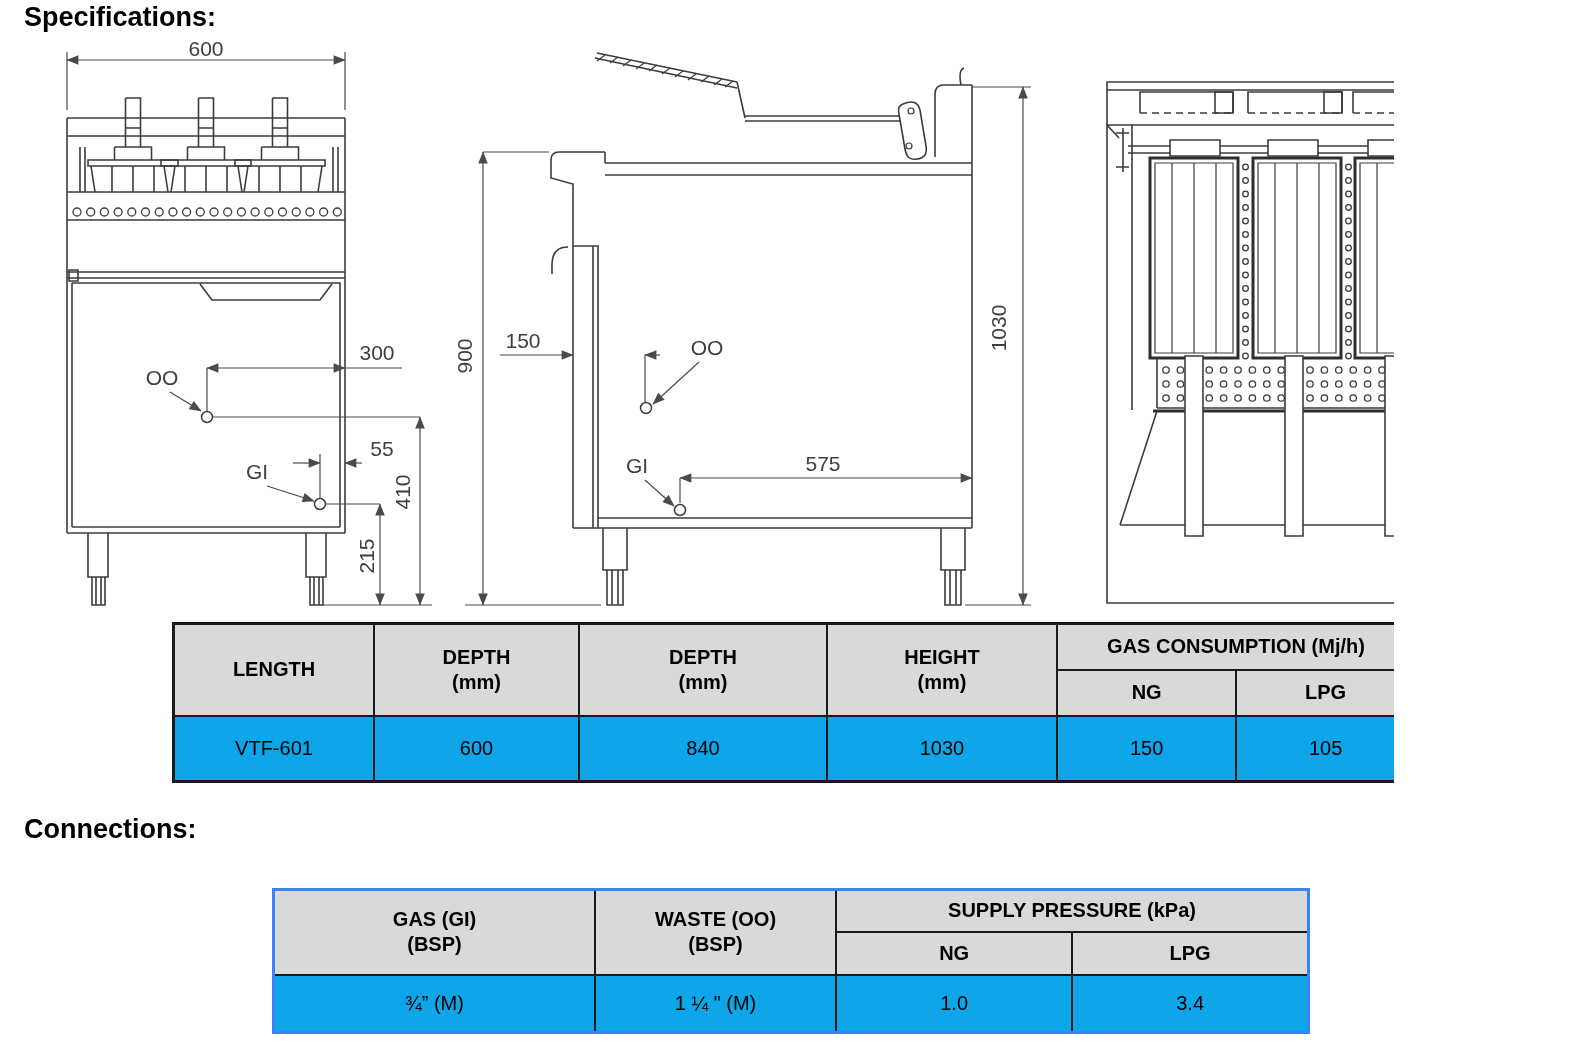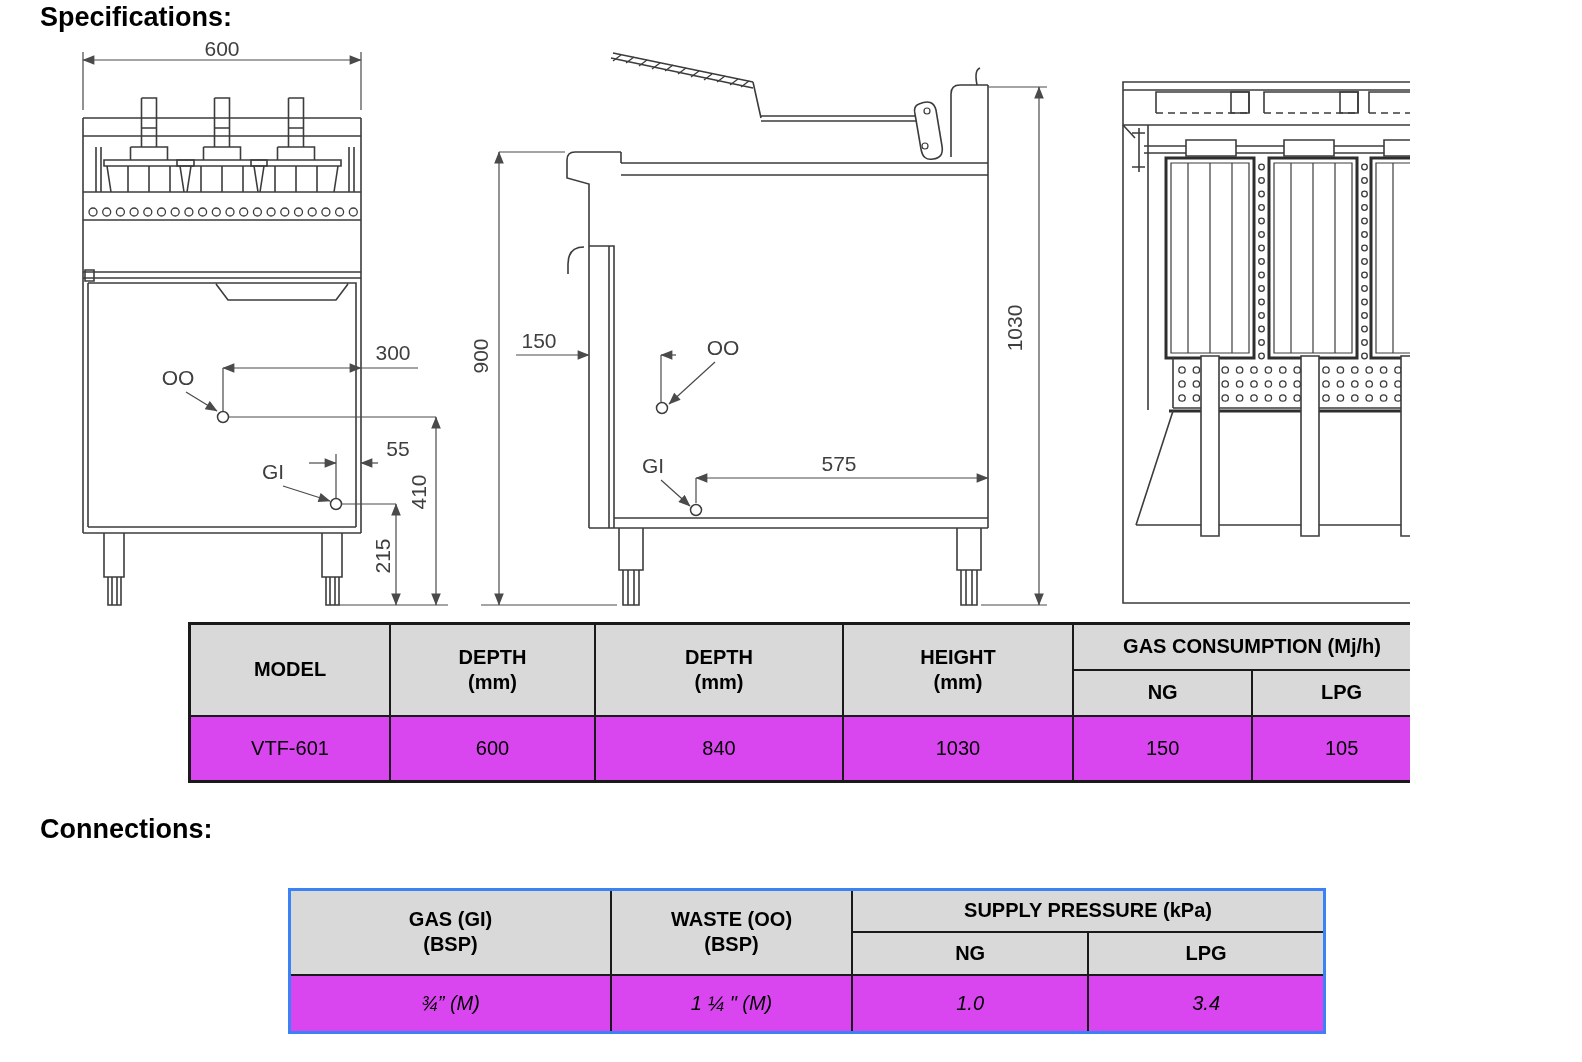--- a/index.html
+++ b/index.html
@@ -1,17 +1,17 @@
 <!DOCTYPE html>
 <html><head>
 <meta charset="utf-8">
 <style>
   html,body{margin:0;padding:0;background:#fff;}
   #page{position:relative;width:1394px;height:1062px;background:#ffffff;
-        font-family:"Liberation Sans",sans-serif;overflow:hidden;margin-left:16px;}
+        font-family:"Liberation Sans",sans-serif;overflow:hidden;}
   .heading{position:absolute;left:24px;font-size:27px;font-weight:700;color:#000;}
   #specHeading{top:2px;}
   #connHeading{top:814px;text-align:center;}
   svg{position:absolute;}
   #frontSvg{left:55px;top:40px;}
   #sideSvg{left:445px;top:40px;}
   #topSvg{left:1095px;top:70px;}
   .outline{stroke:#3c3c3c;fill:none;stroke-width:1.6;}
   .thin{stroke:#3c3c3c;fill:none;stroke-width:1.2;}
   .thick{stroke:#2e2e2e;fill:none;stroke-width:3;}
@@ -21,24 +21,24 @@
   .port{fill:#ffffff;stroke:#3c3c3c;stroke-width:1.5;}
   .whitefill{fill:#ffffff;stroke:#3c3c3c;stroke-width:1.6;}
   text.dim{font-family:"Liberation Sans",sans-serif;font-size:21px;fill:#3f3f3f;
            font-weight:400;stroke:none;}
   table{position:absolute;border-collapse:collapse;table-layout:fixed;text-align:center;
         color:#000;background:#fff;}
   #specTable{left:172px;top:622px;width:1245px;border:3px solid #1a1a1a;}
   #connTable{left:272px;top:888px;width:1038px;border:3px solid #3b82f6;}
   th,td{border:2px solid #1a1a1a;padding:0;vertical-align:middle;}
   th{background:#d9d9d9;font-size:20px;font-weight:700;line-height:1.25;}
-  td{font-size:20px;background:#d946ef;}
+  td{font-size:20px;background:#0ea5e9;}
   th span{display:block;}
   tr.hr1{height:46px;} tr.hr2{height:46px;} tr.dr{height:66px;}
-  #connTable tr.hr1{height:42px;} #connTable tr.hr2{height:43px;} #connTable tr.dr{height:58px;font-style:italic;}
+  #connTable tr.hr1{height:42px;} #connTable tr.hr2{height:43px;} #connTable tr.dr{height:58px;}
 </style>
 </head>
 <body>
 
 <div id="page">
 
   <div id="specHeading" class="heading">Specifications:</div>
 
   <svg id="frontSvg" width="390" height="580" viewBox="0 0 390 580">
     <defs>
@@ -282,21 +282,21 @@
       <path d="M390 12 H456 M390 533 H456"></path>
       <line x1="448" y1="12" x2="448" y2="533" marker-start="url(#ta)" marker-end="url(#ta)"></line>
     </g>
     <text class="dim" x="432" y="277" text-anchor="middle" transform="rotate(-90 432 272)">840</text>
   </svg>
 
   <table id="specTable">
     <tbody>
       <tr class="hr1">
         <th rowspan="2" style="width:198px">
-          <span>MODEL</span>
+          <span>LENGTH</span>
         </th>
         <th rowspan="2" style="width:203px">
           <span>DEPTH</span>
           <span>(mm)</span>
         </th>
         <th rowspan="2" style="width:246px">
           <span>DEPTH</span>
           <span>(mm)</span>
         </th>
         <th rowspan="2" style="width:228px">

